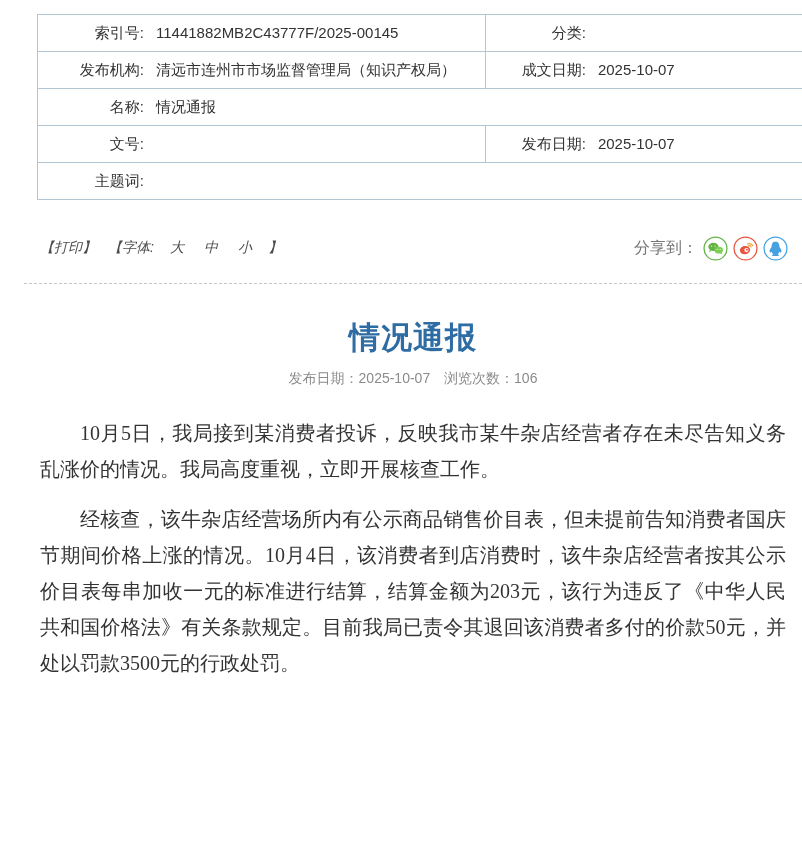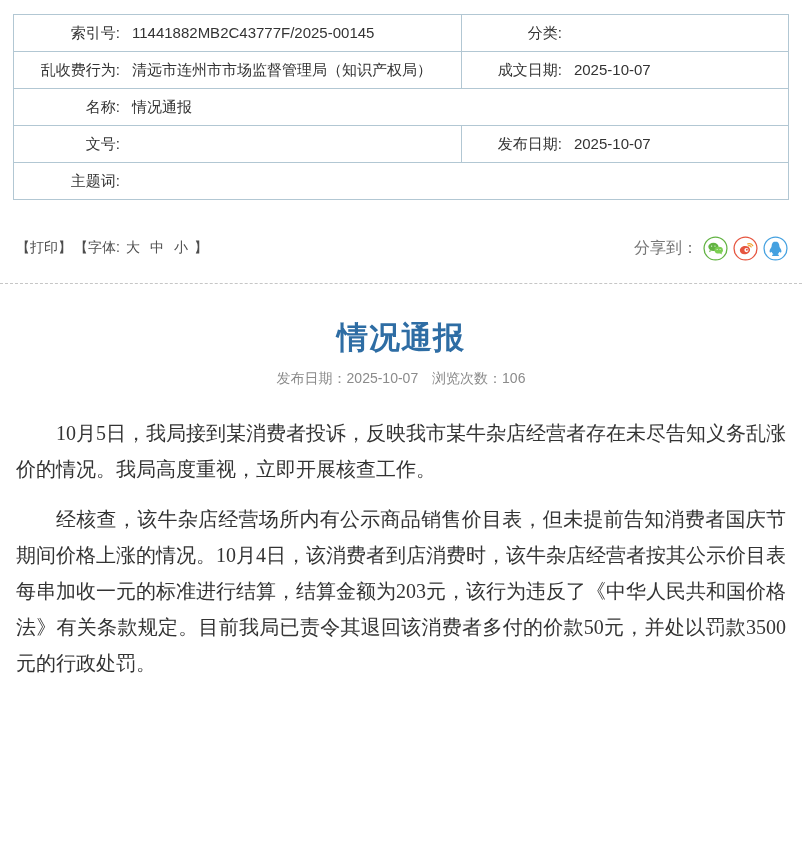--- a/index.html
+++ b/index.html
@@ -7,20 +7,21 @@
   body {
     width: 802px;
     font-family: "Liberation Sans", "DejaVu Sans", sans-serif;
     color: #333333;
   }
   .page {
     width: 802px;
     min-height: 851px;
     background: #ffffff;
     overflow: hidden;
+    padding-left: 24px;
   }
 
   
   .info-table {
     width: 776px;
     margin: 14px 13px 0 13px;
     border-collapse: collapse;
     table-layout: fixed;
   }
   .info-table td {
@@ -48,21 +49,21 @@
   
   .toolbar {
     margin: 34px 14px 0 16px;
     height: 28px;
     display: flex;
     align-items: center;
     justify-content: space-between;
     font-size: 14px;
     color: #4d4d4d;
   }
-  .toolbar-left { display: flex; align-items: flex-start; gap: 2px; }
+  .toolbar-left { display: flex; align-items: flex-start; gap: 12px; font-style: italic; }
   .toolbar-left a { color: #4d4d4d; text-decoration: none; cursor: pointer; }
   .font-size-link { margin: 0 4px; cursor: pointer; }
   .toolbar-right { display: flex; align-items: center; }
   .share-label { color: #777777; font-size: 16px; margin-right: 0; }
   .share-icon { width: 25px; height: 25px; margin-left: 5px; cursor: pointer; display: block; }
 
   .dashed-sep {
     border-top: 1px dashed #c6c6c6;
     margin-top: 21px;
     width: 100%;
@@ -111,21 +112,21 @@
         <tr>
       <td class="cell-left">
         <span class="meta-label">索引号:</span><span class="meta-value">11441882MB2C43777F/2025-00145</span>
       </td>
       <td class="cell-right">
         <span class="meta-label">分类:</span><span class="meta-value"></span>
       </td>
     </tr>
     <tr>
       <td class="cell-left">
-        <span class="meta-label">乱收费行为:</span><span class="meta-value">清远市连州市市场监督管理局（知识产权局）</span>
+        <span class="meta-label">发布机构:</span><span class="meta-value">清远市连州市市场监督管理局（知识产权局）</span>
       </td>
       <td class="cell-right">
         <span class="meta-label">成文日期:</span><span class="meta-value">2025-10-07</span>
       </td>
     </tr>
     <tr>
       <td colspan="2">
         <span class="meta-label">名称:</span><span class="meta-value">情况通报</span>
       </td>
     </tr>

